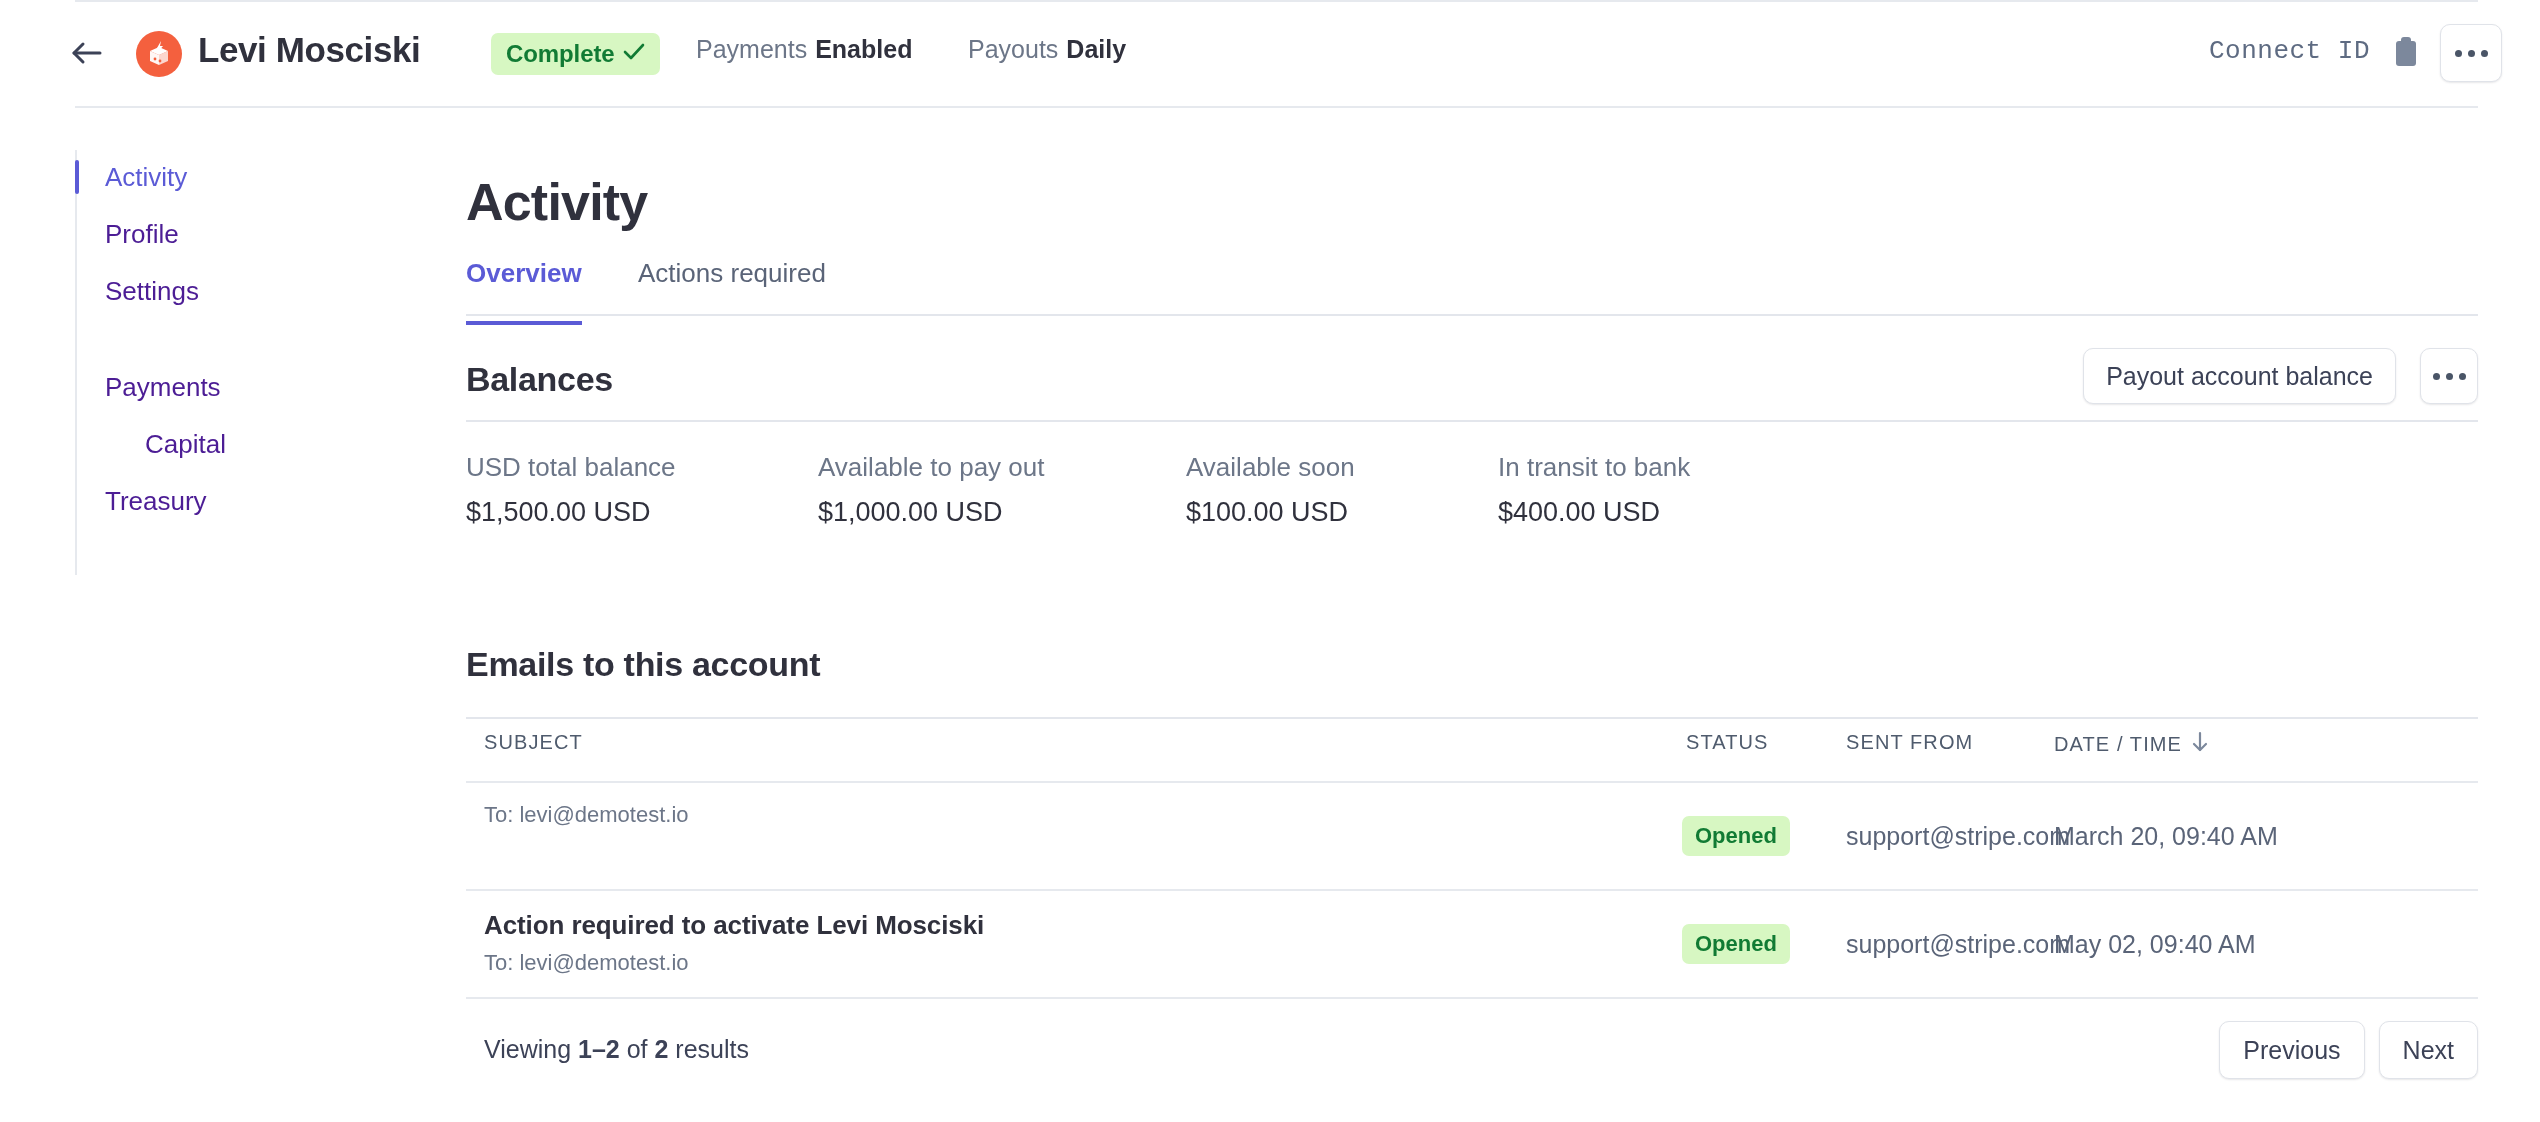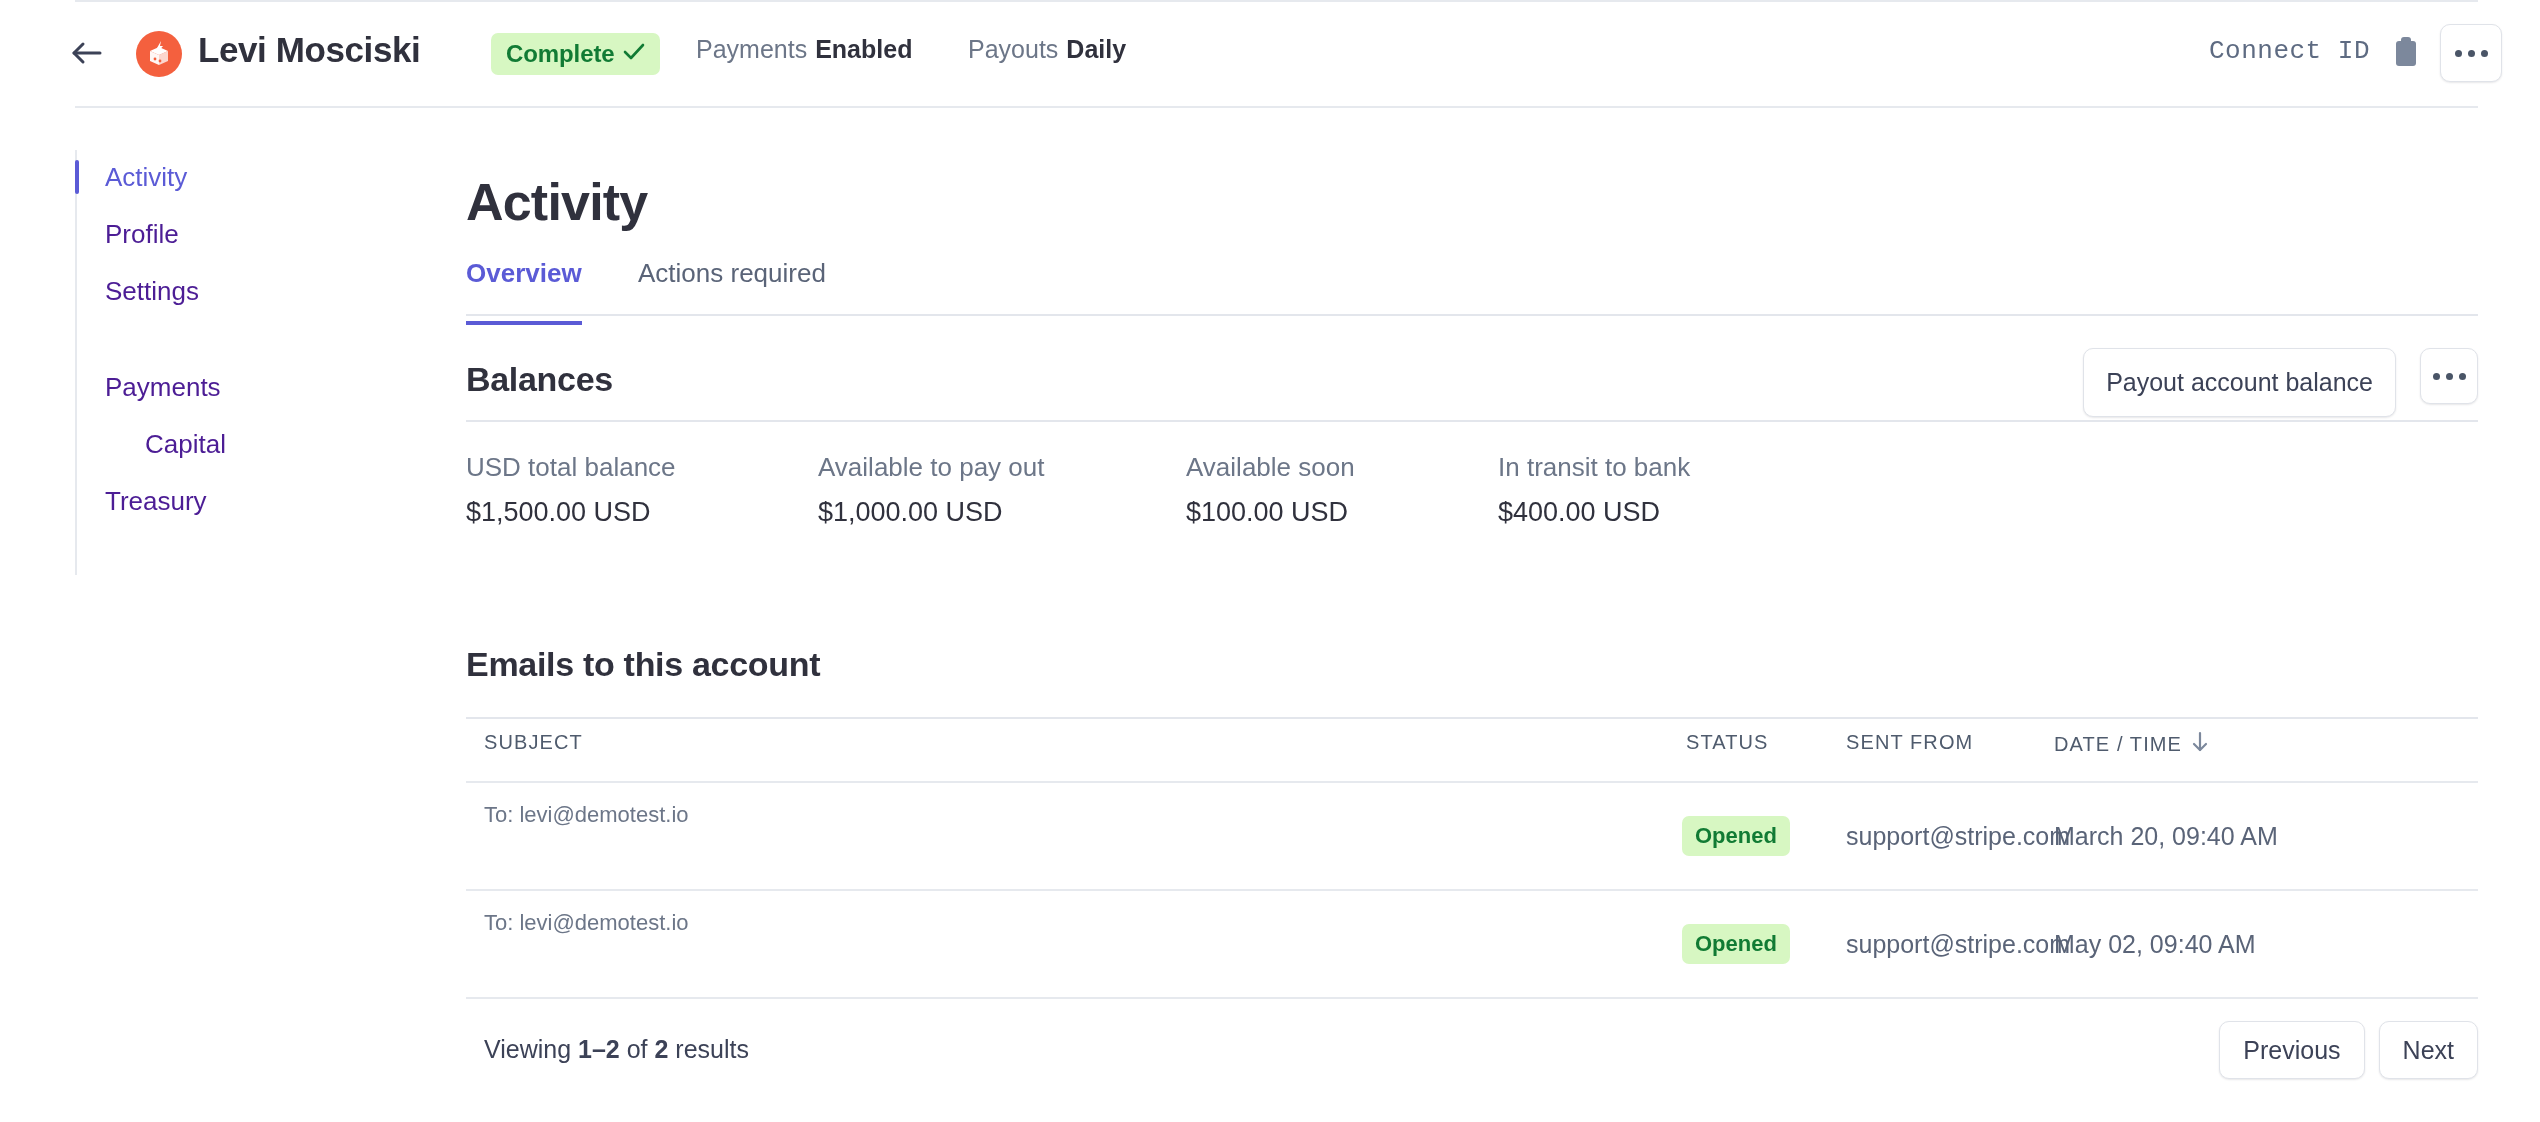--- a/index.html
+++ b/index.html
@@ -242,21 +242,21 @@
     box-shadow: 0 1px 2px rgba(16,24,40,0.10);
     font-size: 25px;
     color: #3c4257;
     display: flex; align-items: center; justify-content: center;
     cursor: pointer;
     white-space: nowrap;
   }
   .btn-payout {
     position: absolute;
     right: 82px; top: -12px;
-    height: 69px;
+    height: 56px;
     padding: 8px 22px;
   }
   .icon-btn.balances { right: 0; top: -12px; height: 56px; width: 58px; }
 
   .balances-rule {
     position: absolute;
     left: 0; top: 60px;
     width: 2012px; height: 2px;
     background: #e3e6ec;
   }
@@ -541,20 +541,21 @@
         </div>
         <div class="cell-status">
           <span class="badge">Opened</span>
         </div>
         <div class="cell-from">support@stripe.com</div>
         <div class="cell-date">March 20, 09:40 AM</div>
       </div>
 
       <div class="trow">
         <div class="cell-subject">
+          <div class="subject-title">Action required to activate Levi Mosciski</div>
           <div class="subject-sub">To: levi@demotest.io</div>
         </div>
         <div class="cell-status">
           <span class="badge">Opened</span>
         </div>
         <div class="cell-from">support@stripe.com</div>
         <div class="cell-date">May 02, 09:40 AM</div>
       </div>
 
       <div class="tfoot">

